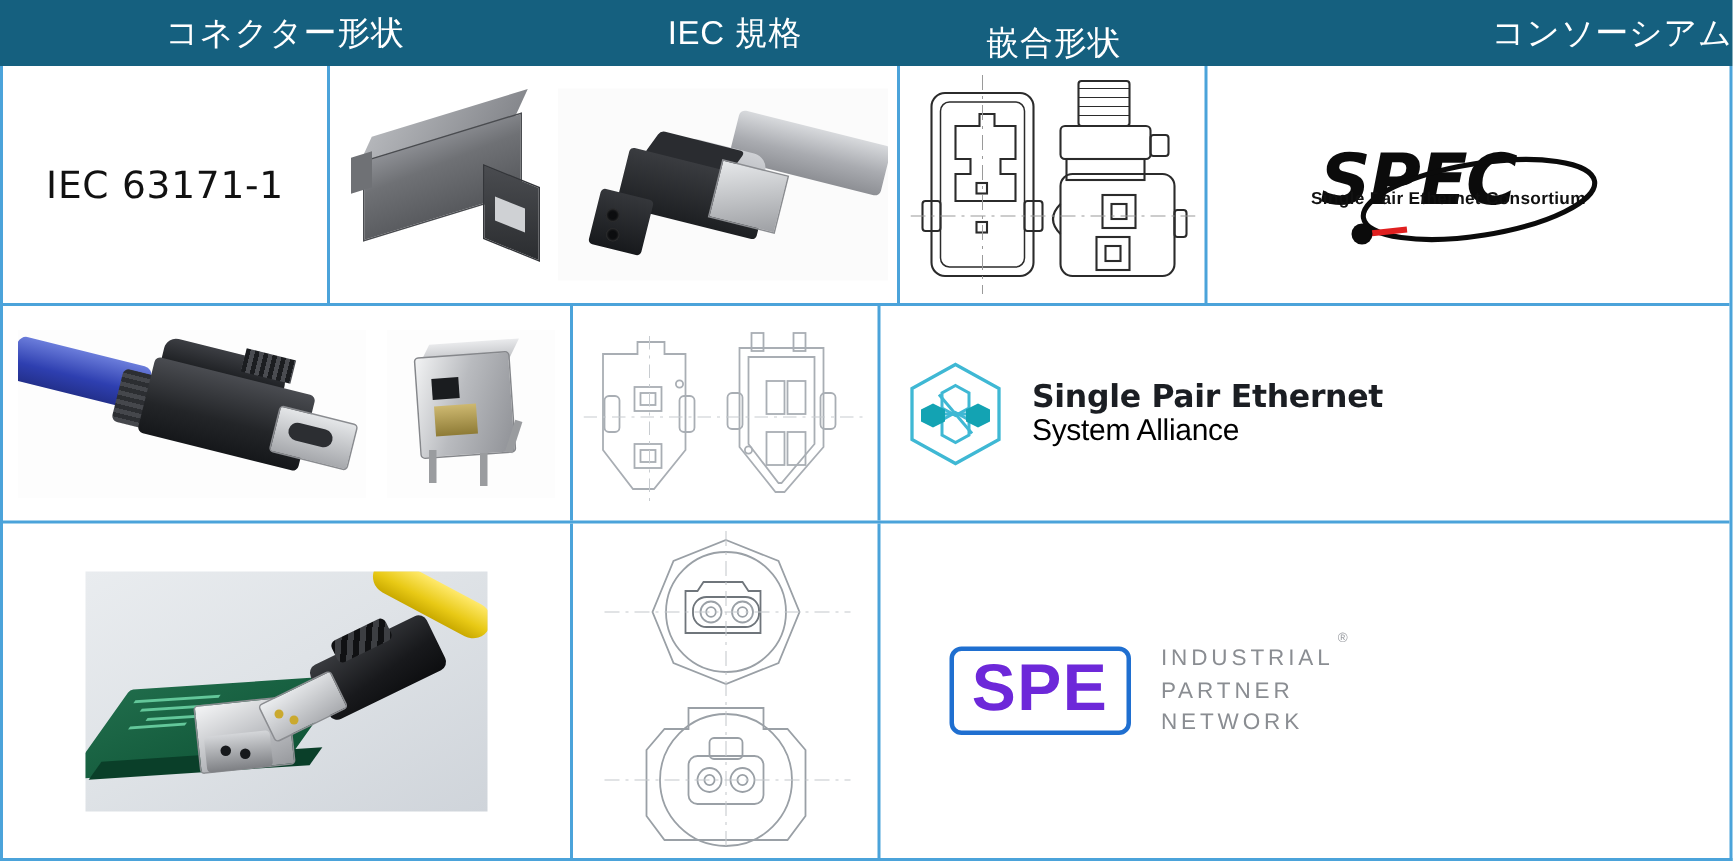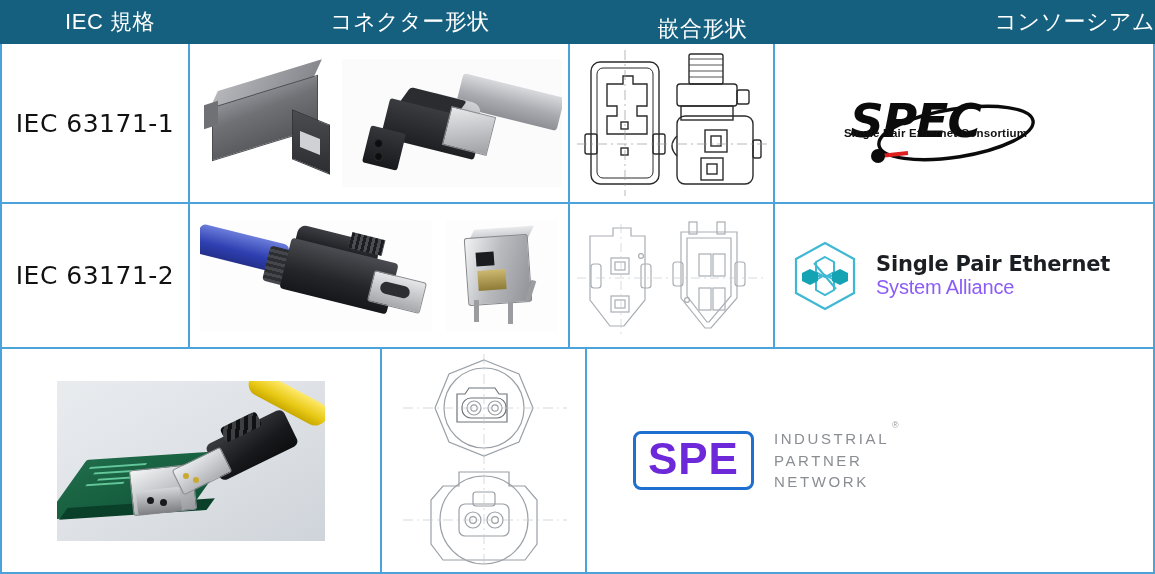--- a/index.html
+++ b/index.html
@@ -23,21 +23,21 @@
          border-bottom:2px solid #4ba3da;}
   .row{display:flex;box-sizing:border-box;border-bottom:2px solid #4ba3da;}
   .row:last-child{border-bottom:none;}
   .row.r1{height:160px;}
   .row.r2{height:145px;}
   .row.r3{height:223px;}
 
   .cell{box-sizing:border-box;border-right:2px solid #4ba3da;
         position:relative;display:flex;align-items:center;justify-content:center;}
   .cell:last-child{border-right:none;}
-  .c1{width:188px;}
+  .c1{width:218px;}
   .c2{width:380px;}
   .c3{width:205px;}
   .c4{width:348px;}
 
   .std-label{font-size:25px;color:#111;letter-spacing:.5px;
              font-family:"DejaVu Sans","Liberation Sans",sans-serif;}
 
   .media{display:flex;align-items:center;justify-content:center;
          width:100%;height:100%;}
 
@@ -175,42 +175,42 @@
      letter-spacing:-1px;position:absolute;left:16px;top:16px;}
   .logo-spec .spec-sub{font-family:"Liberation Sans",sans-serif;
      font-size:11.5px;font-weight:bold;color:#111;position:absolute;
      left:10px;top:50px;letter-spacing:.2px;}
 
   .logo-spesa{display:flex;align-items:center;gap:14px;}
   .spesa-text{line-height:1.15;}
   .spesa-t1{font-family:"DejaVu Sans","Liberation Sans",sans-serif;
      font-weight:bold;font-size:21px;color:#1b1e23;letter-spacing:-.2px;}
   .spesa-t2{font-family:"Liberation Sans",sans-serif;font-size:20px;
-     color:#8b5cf6;letter-spacing:-.2px;}
+     color:#000000;letter-spacing:-.2px;}
 
   .logo-ipn{display:flex;align-items:center;gap:20px;}
   .ipn-box{border:3px solid #1f6fd0;border-radius:8px;
      padding:2px 12px 4px 12px;}
   .ipn-spe{font-family:"Liberation Sans",sans-serif;font-weight:bold;
      font-size:44px;color:#6d28d9;letter-spacing:1px;line-height:1.05;}
   .ipn-words{position:relative;font-family:"Liberation Sans",sans-serif;
      font-size:15px;color:#8a8d92;letter-spacing:2.6px;line-height:1.45;}
   .ipn-reg{position:absolute;right:-12px;top:-9px;font-size:9px;color:#9a9da2;}
 </style>
 </head>
 <body>
 
 <div class="table">
 
   <div class="thead">
+    <div class="th c2">
+      <span>コネクター形状</span>
+    </div>
     <div class="th c1">
       <span>IEC 規格</span>
-    </div>
-    <div class="th c2">
-      <span>コネクター形状</span>
     </div>
     <div class="th c3">
       <span>嵌合形状</span>
     </div>
     <div class="th c4">
       <span>コンソーシアム</span>
     </div>
   </div>
 
   <div class="tbody">
@@ -283,23 +283,20 @@
             <ellipse cx="122" cy="56" rx="78" ry="24" fill="none" stroke="#0b0b0b" stroke-width="3.4" transform="rotate(-9 122 56)"></ellipse>
             <line x1="46" y1="79" x2="74" y2="76" stroke="#e02020" stroke-width="4"></line>
             <circle cx="44" cy="79" r="7" fill="#0b0b0b"></circle>
           </svg>
         </div>
       </div>
     </div>
 
     <div class="row r2">
 
-      <div class="cell c1">
-        <span class="std-label">IEC 63171-2</span>
-      </div>
 
       <div class="cell c2">
         <div class="r2photos media">
           <div class="conn3 ph-box">
             <div class="bcable"></div>
               <div class="grip"></div>
             <div class="lever"></div>
               <div class="ribs"></div>
             <div class="body2"></div>
               <div class="tip"></div>

